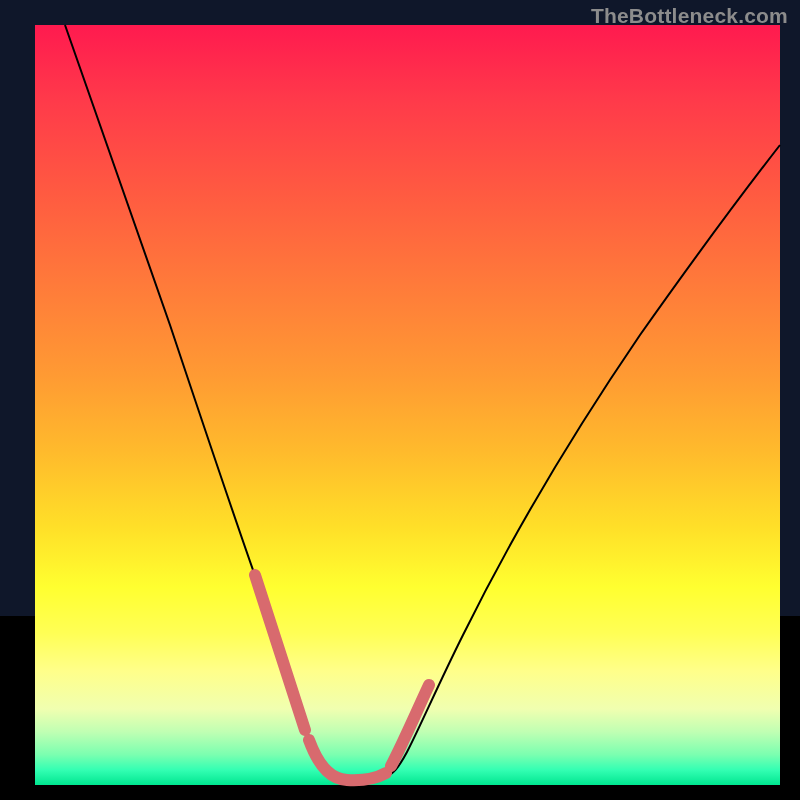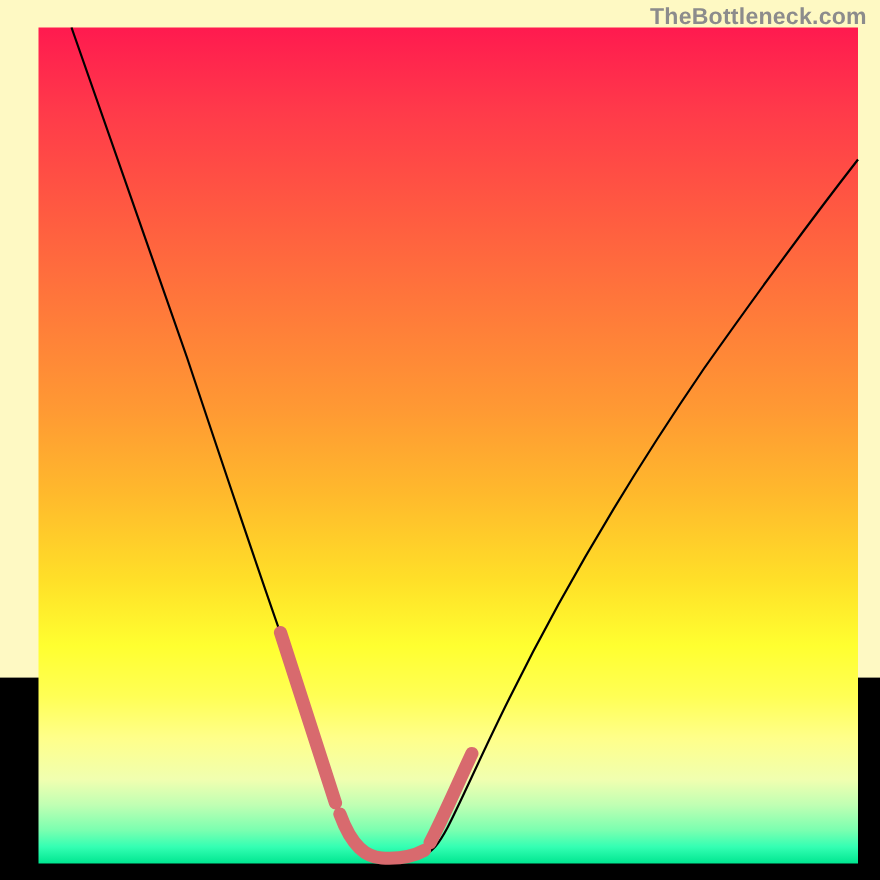--- a/index.html
+++ b/index.html
@@ -8,21 +8,21 @@
     width: 800px;
     height: 800px;
     overflow: hidden;
     background: #000;
     font-family: Arial, Helvetica, sans-serif;
   }
   .frame {
     position: absolute;
     left: 0; top: 0;
     width: 800px; height: 616px;
-    background: #fef9c3;
+    background: #0f172a;
   }
   .plot {
     position: absolute;
     left: 35px;
     top: 25px;
     width: 745px;
     height: 760px;
     
     background: linear-gradient(
       to bottom,

